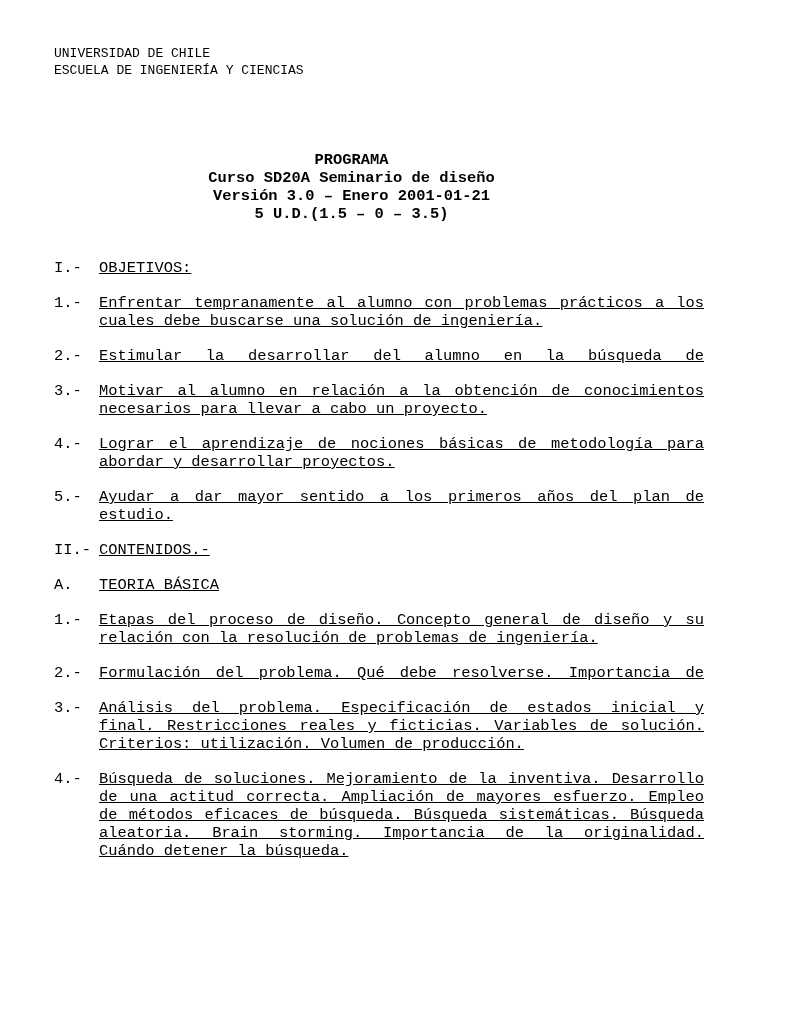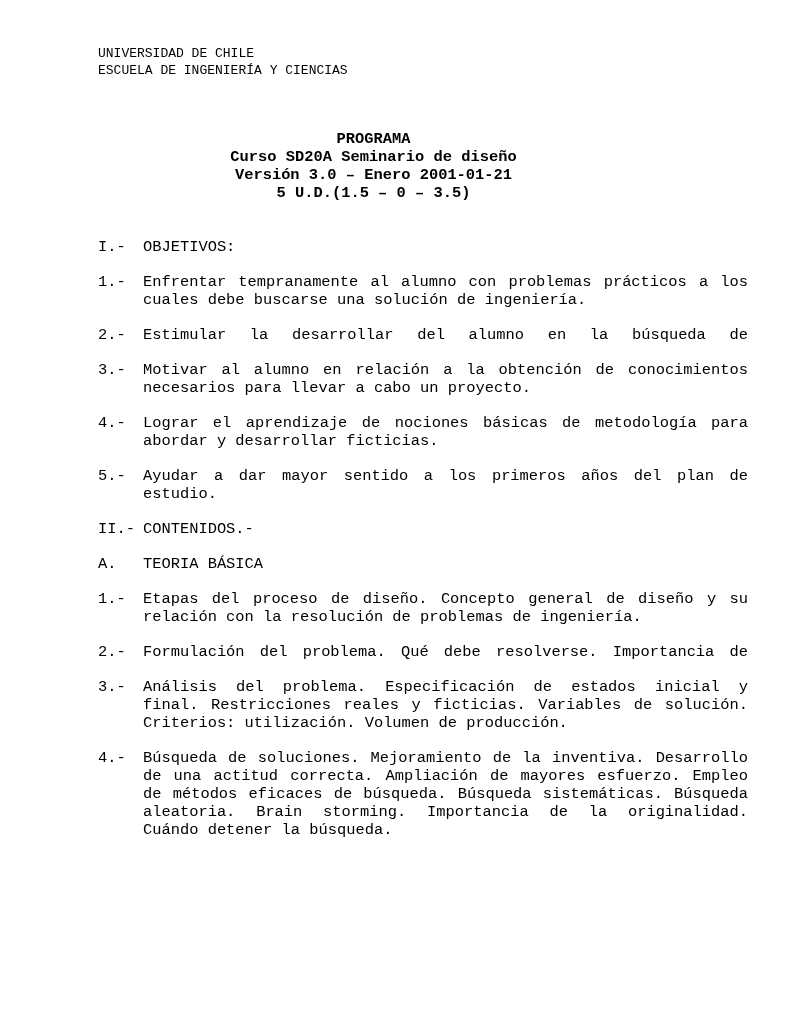--- a/index.html
+++ b/index.html
@@ -7,35 +7,35 @@
   body {
     width: 800px;
     height: 1035px;
     margin: 0;
     color: #000000;
     font-family: "Liberation Mono", "DejaVu Sans Mono", monospace;
     font-size: 15.4px;
     line-height: 18px;
     overflow: hidden;
   }
-  .page { padding: 45px 75px 20px 98px; width: 724px; }
+  .page { padding: 45px 75px 20px 54px; width: 724px; }
   .letterhead {
     font-size: 13px;
     line-height: 17px;
   }
   .title-block {
-    margin-top: 51px;
+    margin-top: 72px;
     font-weight: bold;
     text-align: center;
   }
   .content { margin-top: 36px; }
   .item { position: relative; padding-left: 45px; }
   .item + .item { margin-top: 17px; }
   .marker { position: absolute; left: 0; top: 0; white-space: pre; }
-  .line { width: 605px; }
+  .line { width: 605px; text-decoration: underline; }
   .line.fill {
     text-align: justify;
     text-align-last: justify;
   }
 </style>
 </head>
 <body>
 
 <div class="page">
 
@@ -71,21 +71,21 @@
 
     <div class="item">
       <span class="marker">3.-</span>
       <div class="line fill">Motivar al alumno en relación a la obtención de conocimientos</div>
       <div class="line">necesarios para llevar a cabo un proyecto.</div>
     </div>
 
     <div class="item">
       <span class="marker">4.-</span>
       <div class="line fill">Lograr el aprendizaje de nociones básicas de metodología para</div>
-      <div class="line">abordar y desarrollar ficticias.</div>
+      <div class="line">abordar y desarrollar proyectos.</div>
     </div>
 
     <div class="item">
       <span class="marker">5.-</span>
       <div class="line fill">Ayudar a dar mayor sentido a los primeros años del plan de</div>
       <div class="line">estudio.</div>
     </div>
 
     <div class="item">
       <span class="marker">II.-</span>

